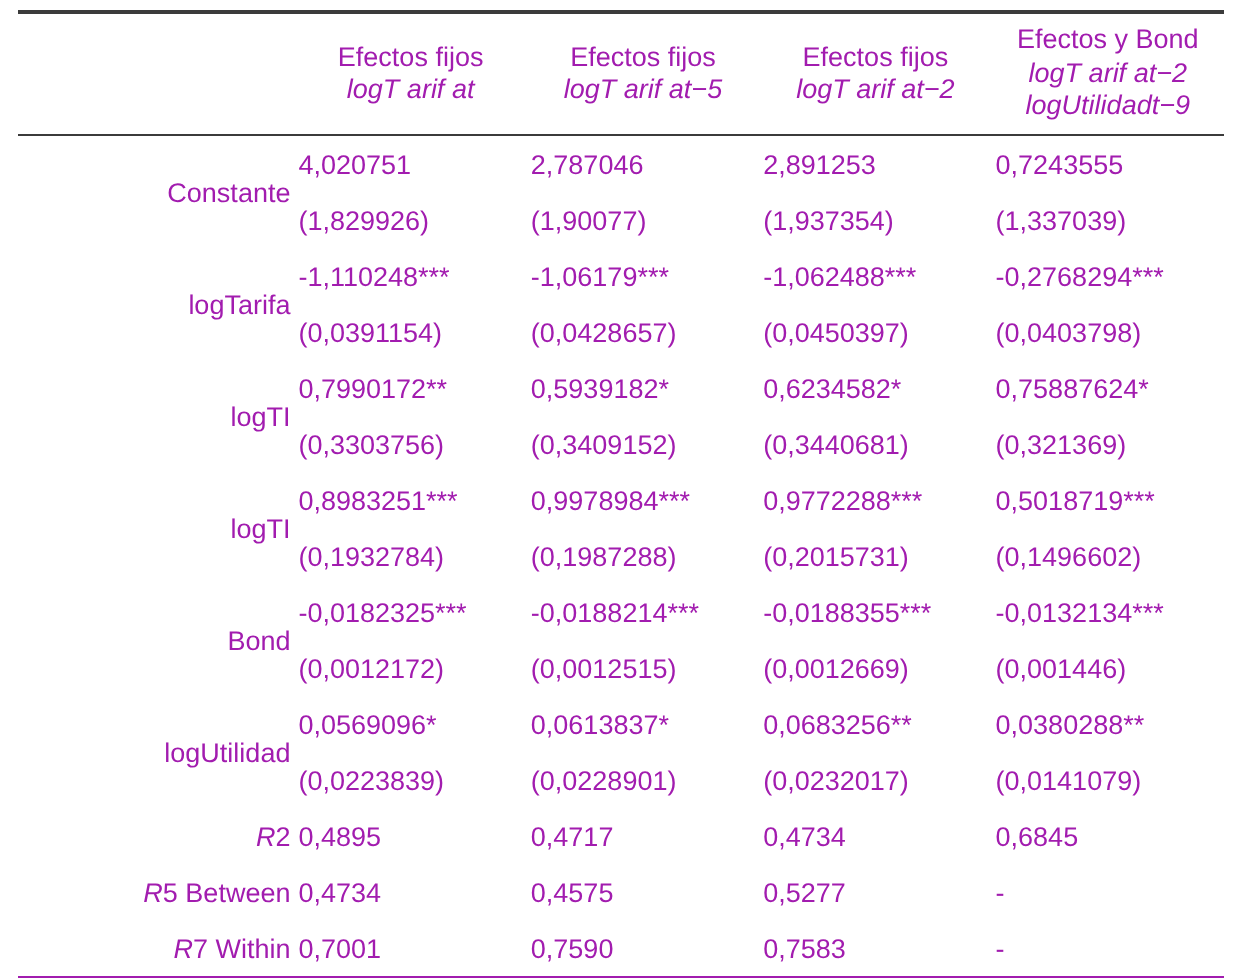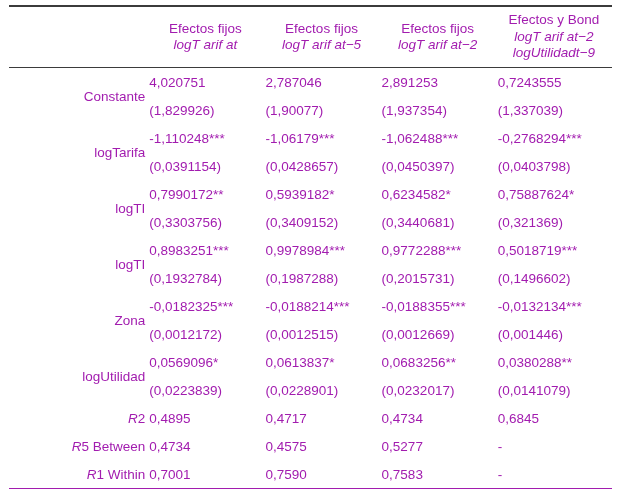--- a/index.html
+++ b/index.html
@@ -148,21 +148,21 @@
         <td class="val">0,5018719***</td>
       </tr>
       <tr>
         <td class="val">(0,1932784)</td>
         <td class="val">(0,1987288)</td>
         <td class="val">(0,2015731)</td>
         <td class="val">(0,1496602)</td>
       </tr>
 
       <tr>
-        <td class="label" rowspan="2">Zona</td>
+        <td class="label" rowspan="2">Bond</td>
         <td class="val">-0,0182325***</td>
         <td class="val">-0,0188214***</td>
         <td class="val">-0,0188355***</td>
         <td class="val">-0,0132134***</td>
       </tr>
       <tr>
         <td class="val">(0,0012172)</td>
         <td class="val">(0,0012515)</td>
         <td class="val">(0,0012669)</td>
         <td class="val">(0,001446)</td>
@@ -190,21 +190,21 @@
         <td class="val">0,6845</td>
       </tr>
       <tr>
         <td class="label"><span class="it">R</span><span>5 Between</span></td>
         <td class="val">0,4734</td>
         <td class="val">0,4575</td>
         <td class="val">0,5277</td>
         <td class="val">-</td>
       </tr>
       <tr>
-        <td class="label"><span class="it">R</span><span>1 Within</span></td>
+        <td class="label"><span class="it">R</span><span>7 Within</span></td>
         <td class="val">0,7001</td>
         <td class="val">0,7590</td>
         <td class="val">0,7583</td>
         <td class="val">-</td>
       </tr>
 
     </tbody>
   </table>
 </div>
 

